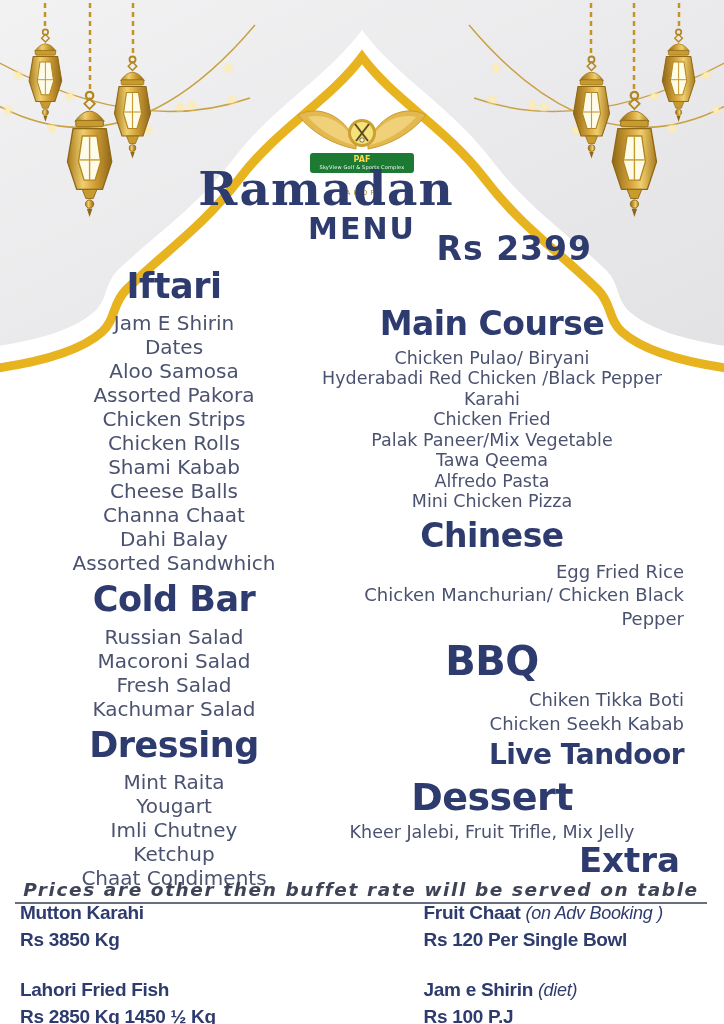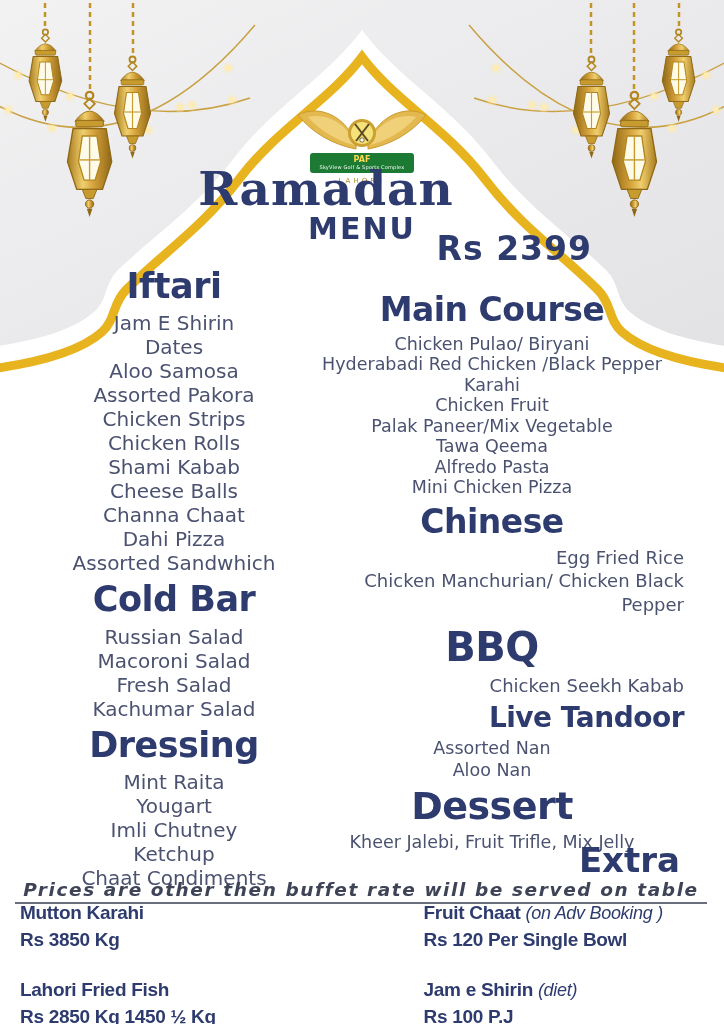--- a/index.html
+++ b/index.html
@@ -11,38 +11,38 @@
   body{font-family:"DejaVu Sans","Liberation Sans",sans-serif;background:#fff;}
   .poster{position:relative;width:724px;height:1024px;overflow:hidden;background:#fff;}
   .bg-gray{position:absolute;top:0;left:0;width:724px;height:540px;
     background:linear-gradient(155deg,#f2f2f3 0%,#e9e9eb 45%,#dedee1 100%);}
   svg.arch{position:absolute;top:0;left:0;}
   svg.deco{position:absolute;top:0;left:0;}
   .content{position:absolute;top:0;left:0;width:724px;height:1024px;}
 
   
   .logo{position:absolute;top:103px;left:50%;transform:translateX(-50%);width:170px;text-align:center;}
-  .banner{position:relative;margin:-6px auto 4px;width:104px;background:var(--green);
+  .banner{position:relative;margin:-6px auto 16px;width:104px;background:var(--green);
     border-radius:3px;padding:2px 3px 3px;color:#fff;}
   .banner .l1{font-size:8px;font-weight:bold;color:#ffd84d;line-height:9px;}
   .banner .l2{font-size:5px;line-height:6px;letter-spacing:.2px;}
   .loc{margin-top:1px;font-size:7px;letter-spacing:3px;color:#b08a2a;font-weight:normal;}
 
   .title{position:absolute;top:163px;left:0;width:652px;text-align:center;
     font-family:"DejaVu Serif","Liberation Serif",serif;font-weight:bold;
     font-size:47px;line-height:52px;color:var(--navy);letter-spacing:1px;}
   .menu-word{position:absolute;top:213px;left:0;width:724px;text-align:center;
     font-size:30px;font-weight:800;letter-spacing:2px;color:var(--navy);line-height:31px;}
   .price{position:absolute;top:229px;left:0;width:592px;text-align:right;
     font-size:33px;font-weight:800;color:var(--navy);letter-spacing:1px;}
 
   
   .col{position:absolute;text-align:center;color:var(--item);}
   .col-left{top:262px;left:34px;width:280px;}
-  .col-right{top:286px;left:300px;width:384px;}
+  .col-right{top:300px;left:300px;width:384px;}
   h2.sec{color:var(--navy);font-weight:800;letter-spacing:-.5px;line-height:1.15;}
   .col-left h2.sec{font-size:35px;margin:4px 0 5px;}
   .col-right h2.sec{font-size:33px;margin:5px 0 5px;}
   h2.sz-bbq{font-size:40px !important;margin:8px 0 4px !important;}
   h2.sz-tandoor{font-size:28px !important;margin:4px 0 3px !important;text-align:right;}
   h2.sz-dessert{font-size:38px !important;margin:4px 0 2px !important;}
   ul.items{list-style:none;}
   .col-left ul.items li{font-size:20px;line-height:24px;}
   .col-right ul.items.main li{font-size:17.5px;line-height:20.5px;}
   .col-right ul.items.std li{font-size:18px;line-height:23.5px;text-align:right;}
@@ -155,21 +155,21 @@
       <ul class="items">
         <li>Jam E Shirin</li>
         <li>Dates</li>
         <li>Aloo Samosa</li>
         <li>Assorted Pakora</li>
         <li>Chicken Strips</li>
         <li>Chicken Rolls</li>
         <li>Shami Kabab</li>
         <li>Cheese Balls</li>
         <li>Channa Chaat</li>
-        <li>Dahi Pizza</li>
+        <li>Dahi Balay</li>
         <li>Assorted Sandwhich</li>
       </ul>
       <h2 class="sec">Cold Bar</h2>
       <ul class="items">
         <li>Russian Salad</li>
         <li>Macoroni Salad</li>
         <li>Fresh Salad</li>
         <li>Kachumar Salad</li>
       </ul>
       <h2 class="sec">Dressing</h2>
@@ -180,40 +180,37 @@
         <li>Ketchup</li>
         <li>Chaat Condiments</li>
       </ul>
     </div>
 
     <div class="col col-right">
       <h2 class="sec">Main Course</h2>
       <ul class="items main">
         <li>Chicken Pulao/ Biryani</li>
         <li>Hyderabadi Red Chicken /Black Pepper Karahi</li>
-        <li>Chicken Fruit</li>
+        <li>Chicken Fried</li>
         <li>Palak Paneer/Mix Vegetable</li>
         <li>Tawa Qeema</li>
         <li>Alfredo Pasta</li>
         <li>Mini Chicken Pizza</li>
       </ul>
       <h2 class="sec">Chinese</h2>
       <ul class="items std">
         <li>Egg Fried Rice</li>
         <li>Chicken Manchurian/ Chicken Black Pepper</li>
       </ul>
       <h2 class="sec sz-bbq">BBQ</h2>
       <ul class="items std">
+        <li>Chiken Tikka Boti</li>
         <li>Chicken Seekh Kabab</li>
       </ul>
       <h2 class="sec sz-tandoor">Live Tandoor</h2>
-      <ul class="items one">
-        <li>Assorted Nan</li>
-        <li>Aloo Nan</li>
-      </ul>
       <h2 class="sec sz-dessert">Dessert</h2>
       <ul class="items one">
         <li>Kheer  Jalebi, Fruit Trifle, Mix Jelly</li>
       </ul>
     </div>
 
     <div class="extra-head">Extra</div>
     <div class="note">
       <span>Prices are  other then buffet rate will be served on table</span>
     </div>

